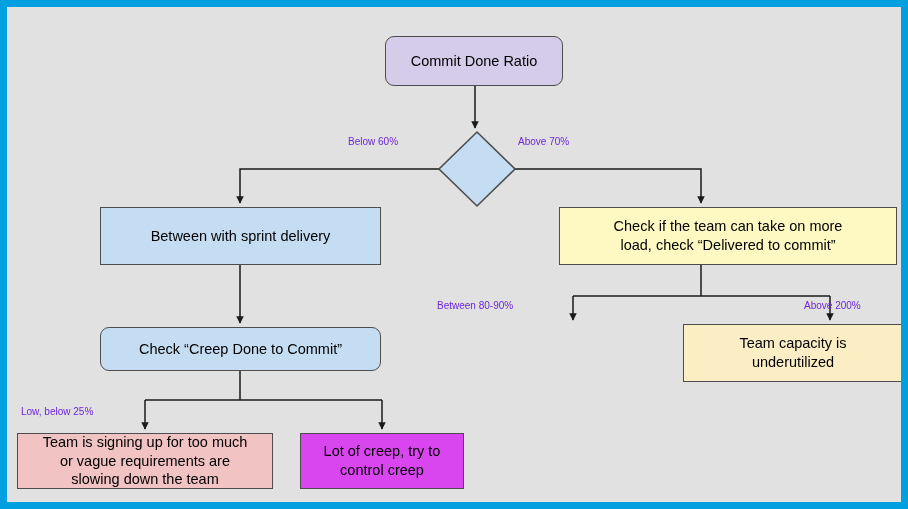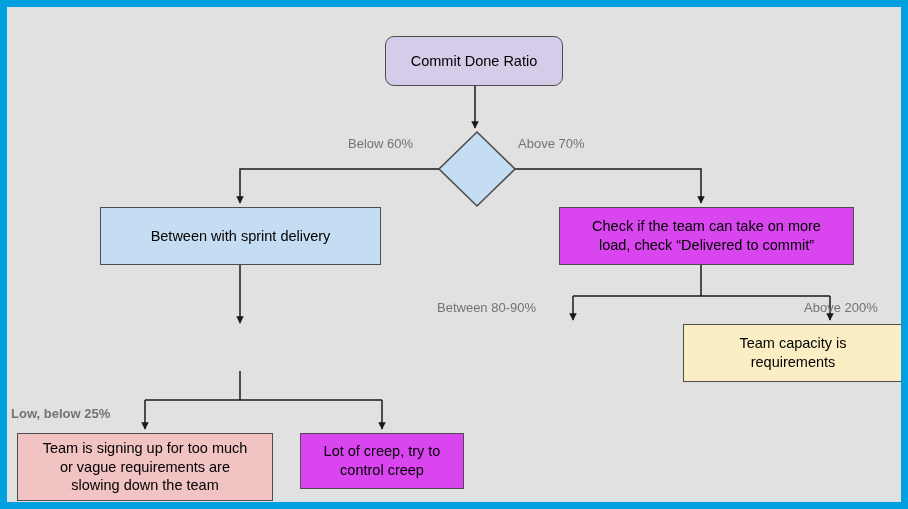--- a/index.html
+++ b/index.html
@@ -37,23 +37,23 @@
     line-height: 1.28;
     border: 1.6px solid #4d4d4d;
     z-index: 3;
     white-space: pre-line;
   }
   .node.rounded {
     border-radius: 9px;
   }
   .edge-label {
     position: absolute;
-    color: #737373;
+    color: #6d28d9;
     font-family: "Liberation Sans", sans-serif;
-    font-size: 13px;
+    font-size: 10px;
     line-height: 1.2;
     white-space: nowrap;
     z-index: 4;
   }
 </style>
 </head>
 <body>
 
 <div id="canvas">
 
@@ -84,39 +84,40 @@
       <path d="M 375 393 L 375 422" marker-end="url(#arrow)"></path>
     </g>
 
     <polygon points="470,125 508,162 470,199 432,162" fill="#c5ddf2" stroke="#4d4d4d" stroke-width="1.6"></polygon>
   </svg>
 
   <div class="node rounded" style="left:378px; top:29px; width:178px; height:50px; background:#d5ccea;">Commit Done Ratio</div>
 
   <div class="node" style="left:93px; top:200px; width:281px; height:58px; background:#c5ddf2;">Between with sprint delivery</div>
 
-  <div class="node" style="left:552px; top:200px; width:295px; height:58px; background:#d946ef;">Check if the team can take on more
+  <div class="node" style="left:552px; top:200px; width:338px; height:58px; background:#fef9c3;">Check if the team can take on more
 load, check “Delivered to commit”</div>
 
+  <div class="node rounded" style="left:93px; top:320px; width:281px; height:44px; background:#c5ddf2;">Check “Creep Done to Commit”</div>
 
 
   <div class="node" style="left:676px; top:317px; width:220px; height:58px; background:#fbeec4;">Team capacity is
-requirements</div>
+underutilized</div>
 
-  <div class="node" style="left:10px; top:426px; width:256px; height:68px; background:#f1c3c3;">Team is signing up for too much
+  <div class="node" style="left:10px; top:426px; width:256px; height:56px; background:#f1c3c3;">Team is signing up for too much
 or vague requirements are
 slowing down the team</div>
 
   <div class="node" style="left:293px; top:426px; width:164px; height:56px; background:#d946ef;">Lot of creep, try to
 control creep</div>
 
   <div class="edge-label" style="left:341px; top:129px;">Below 60%</div>
 
   <div class="edge-label" style="left:511px; top:129px;">Above 70%</div>
 
   <div class="edge-label" style="left:430px; top:293px;">Between 80-90%</div>
 
   <div class="edge-label" style="left:797px; top:293px;">Above 200%</div>
 
-  <div class="edge-label" style="left:4px; top:399px;font-weight:bold;">Low, below 25%</div>
+  <div class="edge-label" style="left:14px; top:399px;">Low, below 25%</div>
 
 
 </div>
 
 </body></html>

